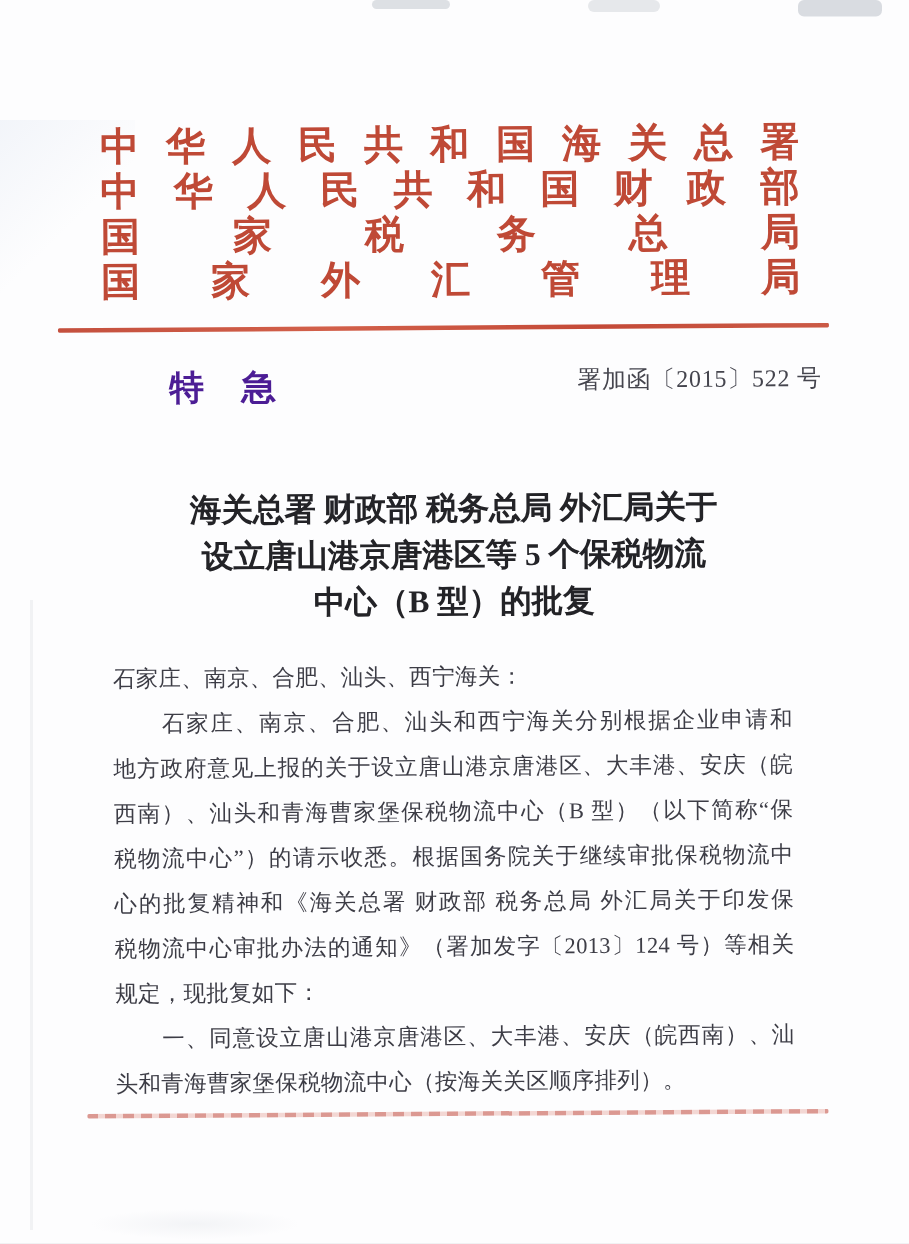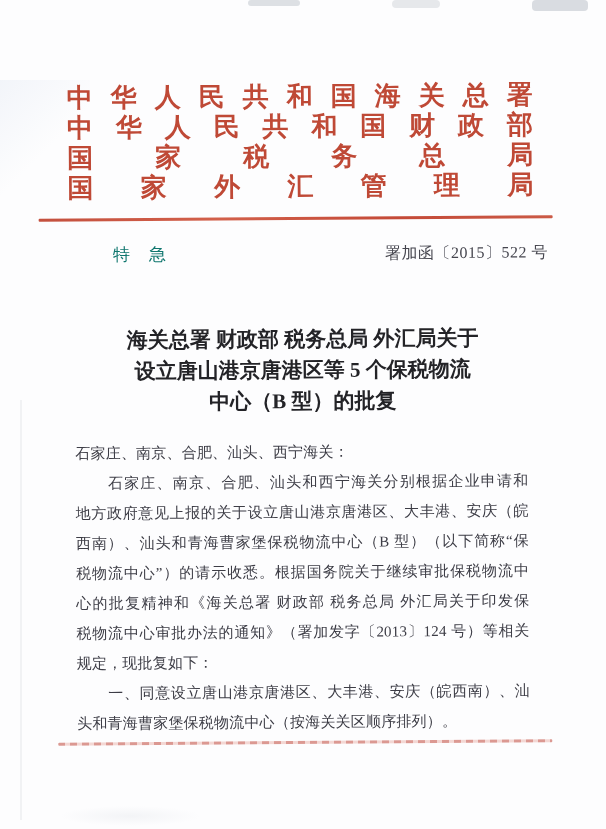--- a/index.html
+++ b/index.html
@@ -14,22 +14,22 @@
   .letterhead{position:absolute;left:69px;top:82px;width:466px;
     font-size:26px;font-weight:700;color:#bf4936;}
   .lh-line{height:30px;line-height:30px;}
   .spread{display:flex;justify-content:space-between;}
 
   
   .rule-top{position:absolute;left:40px;top:217px;width:514px;height:3px;
     background:linear-gradient(90deg,#c4503e,#d2604a 35%,#c44a38 70%,#cb5a46);
     border-radius:1px;}
 
-  .urgency{position:absolute;left:114px;top:242px;font-size:17px;font-weight:400;
-    color:#0f766e;letter-spacing:1px;white-space:nowrap;}
+  .urgency{position:absolute;left:114px;top:242px;font-size:23px;font-weight:700;
+    color:#4c1d95;letter-spacing:1px;white-space:nowrap;}
   .docnum{position:absolute;right:57px;top:244px;font-size:16px;color:#45454e;
     letter-spacing:.5px;white-space:nowrap;}
 
   .title{position:absolute;left:0;top:324px;width:100%;text-align:center;
     font-size:21px;font-weight:700;color:#232327;line-height:31px;}
 
   .doc-body{position:absolute;left:75px;top:437px;width:453px;
     font-size:15px;line-height:30px;color:#3d3d46;letter-spacing:.2px;}
   .body-line{height:30px;}
   .fill{text-align:justify;text-align-last:justify;text-justify:inter-character;}

